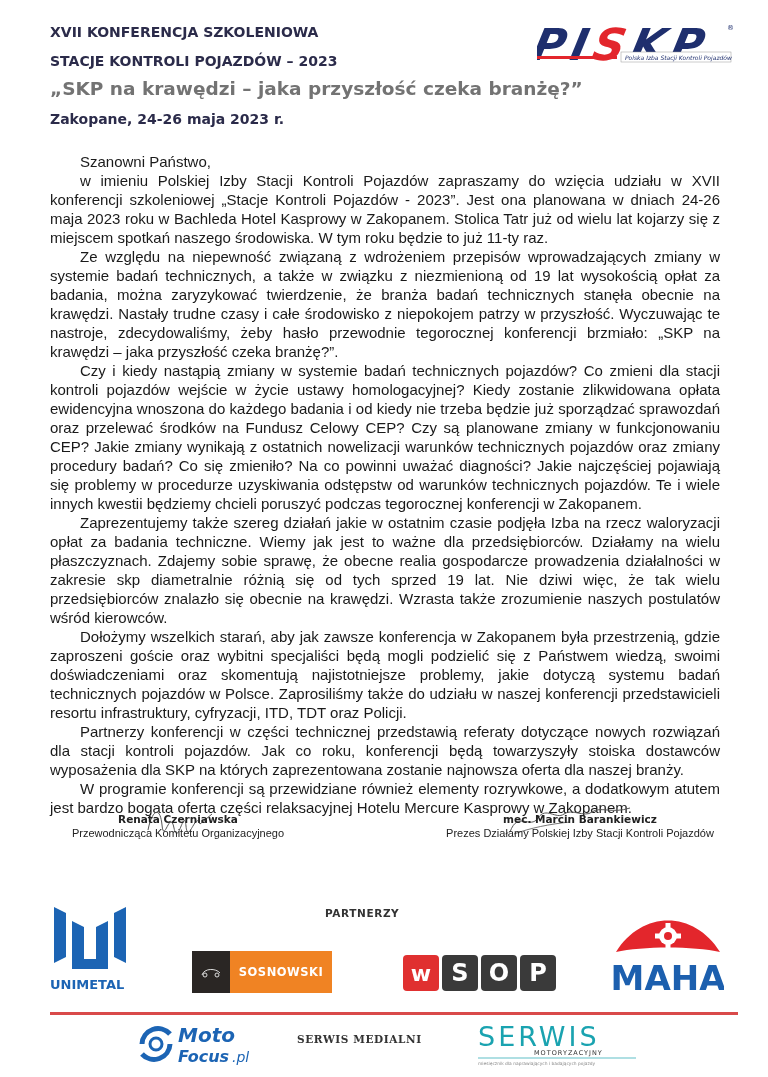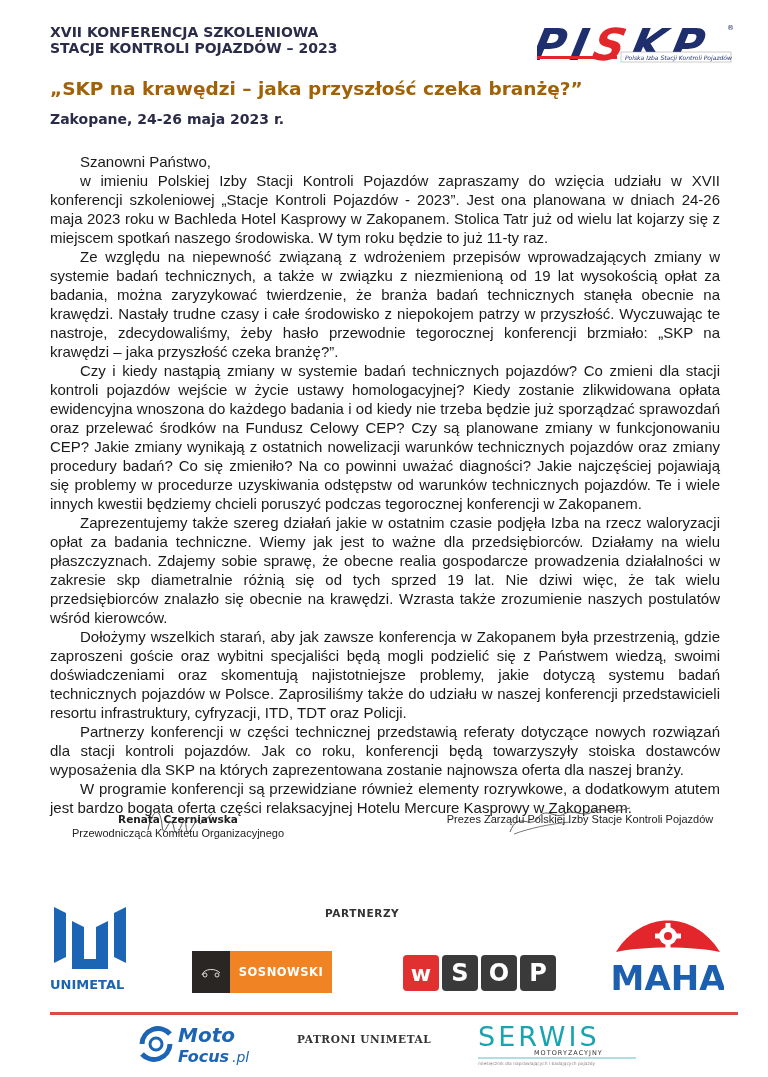--- a/index.html
+++ b/index.html
@@ -1,21 +1,21 @@
 <!DOCTYPE html>
 <html><head>
 <meta charset="utf-8">
 <style>
   html,body{margin:0;padding:0;background:#fff;}
   body{width:768px;height:1077px;position:relative;overflow:hidden;font-family:"Liberation Sans",sans-serif;color:#1a1a1a;}
   .abs{position:absolute;}
   .hdr-line{position:absolute;left:50px;font-family:"DejaVu Sans",sans-serif;font-weight:bold;color:#2b2b4a;white-space:nowrap;}
   #h1{top:24px;font-size:14px;}
-  #h2{top:40px;font-size:14px;}
-  #h3{top:78px;font-size:18.5px;color:#a16207;}
+  #h2{top:53px;font-size:14px;}
+  #h3{top:78px;font-size:18.5px;color:#737373;}
   #h4{top:111px;font-size:14px;}
 
   .logo-piskp{position:absolute;left:537px;top:20px;width:200px;height:48px;}
 
   .body-text{position:absolute;left:50px;top:152px;width:670px;font-family:"Liberation Sans Narrow","Liberation Sans",sans-serif;font-size:15px;line-height:19px;color:#1a1a1a;}
   .body-text p{margin:0;text-align:justify;text-indent:30px;}
   .body-text p.salutation{text-indent:30px;}
   .body-text p.closing{text-indent:30px;}
 
   .sig{position:absolute;text-align:center;font-size:11px;line-height:14px;color:#222;}
@@ -87,21 +87,22 @@
       <path d="M10 32 C18 10,30 30,38 18 S56 20,64 14 S84 18,92 12 S112 14,130 8" fill="none" stroke="#555" stroke-width="1"></path>
       <path d="M14 34 C30 28,50 24,70 22" fill="none" stroke="#555" stroke-width="0.8"></path>
     </svg>
 </div>
 
 <div id="sig-left" class="sig">
   <div class="name">Renata Czerniawska</div>
   <div class="role">Przewodnicząca Komitetu Organizacyjnego</div>
 </div>
 <div id="sig-right" class="sig">
-  <div class="role">Prezes Zarządu Polskiej Izby Stacje Kontroli Pojazdów</div>
+  <div class="name">mec. Marcin Barankiewicz</div>
+  <div class="role">Prezes Działamy Polskiej Izby Stacji Kontroli Pojazdów</div>
 </div>
 
 <div id="partners-label" class="section-label">PARTNERZY</div>
 
 <div id="unimetal" class="logo">
   <svg width="80" height="85" viewBox="0 0 80 85">
     <path d="M4 0 L16 6 L16 50 L4 56 Z" fill="#1c64b4"></path>
     <path d="M22 14 L34 20 L34 52 L46 52 L46 20 L58 14 L58 62 L22 62 Z" fill="#1c64b4"></path>
     <path d="M64 6 L76 0 L76 56 L64 50 Z" fill="#1c64b4"></path>
     <text x="0" y="82" font-family="DejaVu Sans, sans-serif" font-weight="bold" font-size="13" fill="#1c64b4">UNIMETAL</text>
@@ -138,21 +139,21 @@
           <rect x="-13" y="-2.5" width="6" height="5"></rect>
           <rect x="7" y="-2.5" width="6" height="5"></rect>
         </g>
     </g>
     <text x="56" y="74" text-anchor="middle" font-family="DejaVu Sans, sans-serif" font-weight="bold" font-size="34" fill="#1c5fae">MAHA</text>
   </svg>
 </div>
 
 <div class="divider"></div>
 
-<div id="media-label" class="section-label">PATRONI UNIMETAL</div>
+<div id="media-label" class="section-label">SERWIS MEDIALNI</div>
 
 <div id="motofocus" class="logo">
   <svg width="120" height="48" viewBox="0 0 120 48">
     <g>
       <path d="M6 24 A16 16 0 0 1 34 14" fill="none" stroke="#1c64b4" stroke-width="5"></path>
       <path d="M34 24 A16 16 0 0 1 6 34" fill="none" stroke="#1c64b4" stroke-width="5"></path>
       <circle cx="20" cy="24" r="6" fill="none" stroke="#1c64b4" stroke-width="3"></circle>
     </g>
     <text x="42" y="22" font-family="DejaVu Sans, sans-serif" font-weight="bold" font-style="italic" font-size="20" fill="#1c64b4">Moto</text>
     <text x="42" y="42" font-family="DejaVu Sans, sans-serif" font-weight="bold" font-style="italic" font-size="16" fill="#1c64b4">Focus</text>

